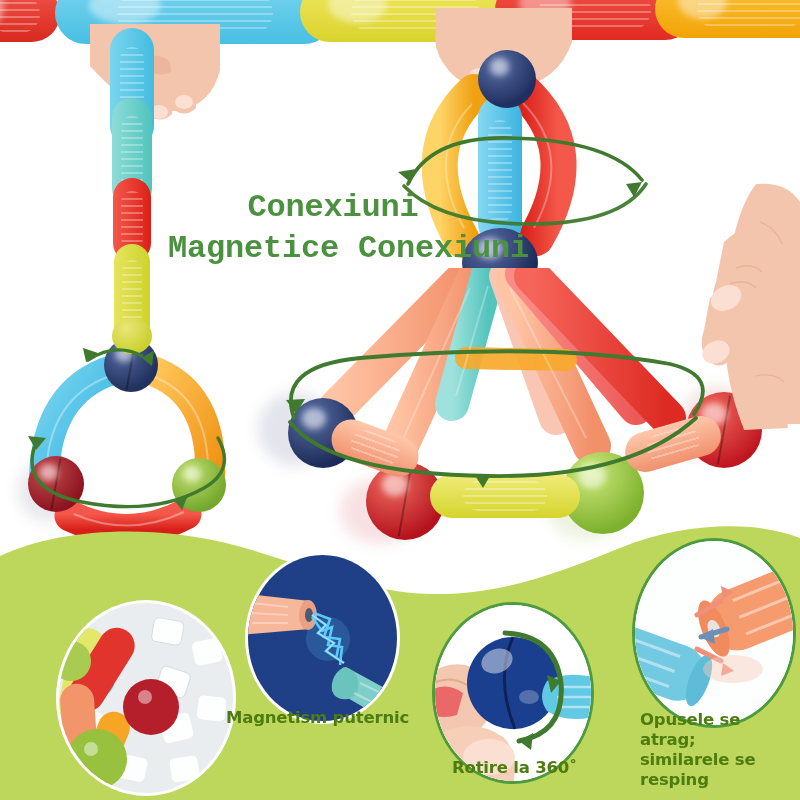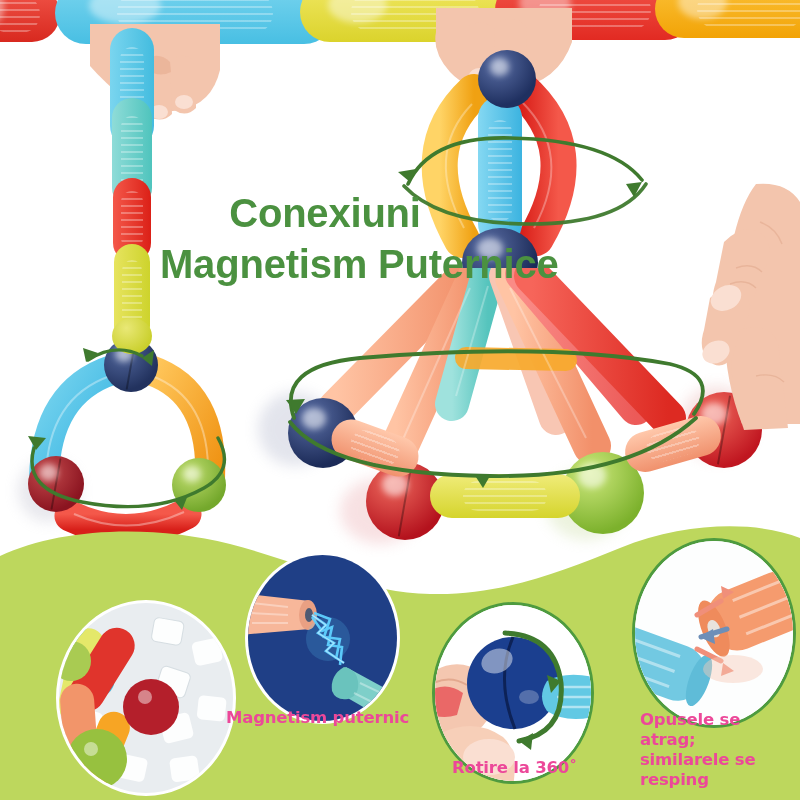--- a/index.html
+++ b/index.html
@@ -21,36 +21,36 @@
                 border-radius:50%;background:rgba(255,255,255,.42);filter:blur(3px);}
   .ball{position:absolute;border-radius:50%;}
   .ball .seam{position:absolute;left:50%;top:4%;width:2px;height:92%;
               background:rgba(0,0,0,.30);transform:translateX(-50%) rotate(10deg);border-radius:2px;}
   .ball .hl{position:absolute;left:20%;top:14%;width:34%;height:30%;border-radius:50%;
             background:rgba(255,255,255,.55);filter:blur(3px);}
   .ghost{filter:blur(7px);opacity:.32;}
 
   
   #heading{
-    position:absolute;left:160px;top:188px;width:330px;
-    color:#4b9140;font-weight:bold;font-size:40px;line-height:1.28;
+    position:absolute;left:168px;top:188px;width:330px;
+    color:#4b9140;font-weight:bold;font-size:32px;line-height:1.28;
     letter-spacing:-.2px;text-align:center;
-    font-family:Liberation Sans, sans-serif;
+    font-family:Liberation Mono, monospace;
   }
   #heading .l2{white-space:nowrap;}
 
   
   #greenpanel{position:absolute;left:0;top:520px;width:800px;height:280px;}
   #greenpanel svg{position:absolute;inset:0;}
 
   .feature{position:absolute;}
   .fcircle{position:absolute;border-radius:50%;overflow:hidden;background:#fff;}
   .fcircle.bordered{border:3px solid #4e9b3f;box-sizing:border-box;}
   .fcircle.plain{border:3px solid #ffffff;box-sizing:border-box;}
-  .fcap{position:absolute;color:#ec4899;font-weight:bold;font-size:16.5px;
+  .fcap{position:absolute;color:#4d7c0f;font-weight:bold;font-size:16.5px;
         line-height:1.22;letter-spacing:-.2px;white-space:pre-line;}
 </style>
 </head>
 <body>
 
 <div id="stage">
 
   <div id="scene-top">
 
     <div class="stick" style="left:-30px;top:-14px;width:90px;height:56px;background:linear-gradient(180deg,#f2564a,#d8291f);">
@@ -302,21 +302,21 @@
           <path d="M40 104 q16 -6 26 4"></path>
         <path d="M70 42 q16 6 22 22"></path>
           <path d="M66 196 q18 -4 28 6"></path>
       </g>
     </svg>
 
   </div>
 
   <div id="heading">
     <div>Conexiuni</div>
-    <div class="l2">Magnetism Puternice</div>
+    <div class="l2">Magnetice Conexiuni</div>
   </div>
 
   <div id="greenpanel">
     <svg width="800" height="280" viewBox="0 0 800 280" preserveAspectRatio="none">
       <path d="M0 36
                C 60 8, 150 4, 230 24
                C 300 42, 360 72, 430 74
                C 500 76, 560 52, 620 28
                C 690 0, 760 2, 800 18
                L800 280 L0 280 Z" fill="#bdd75d"></path>

